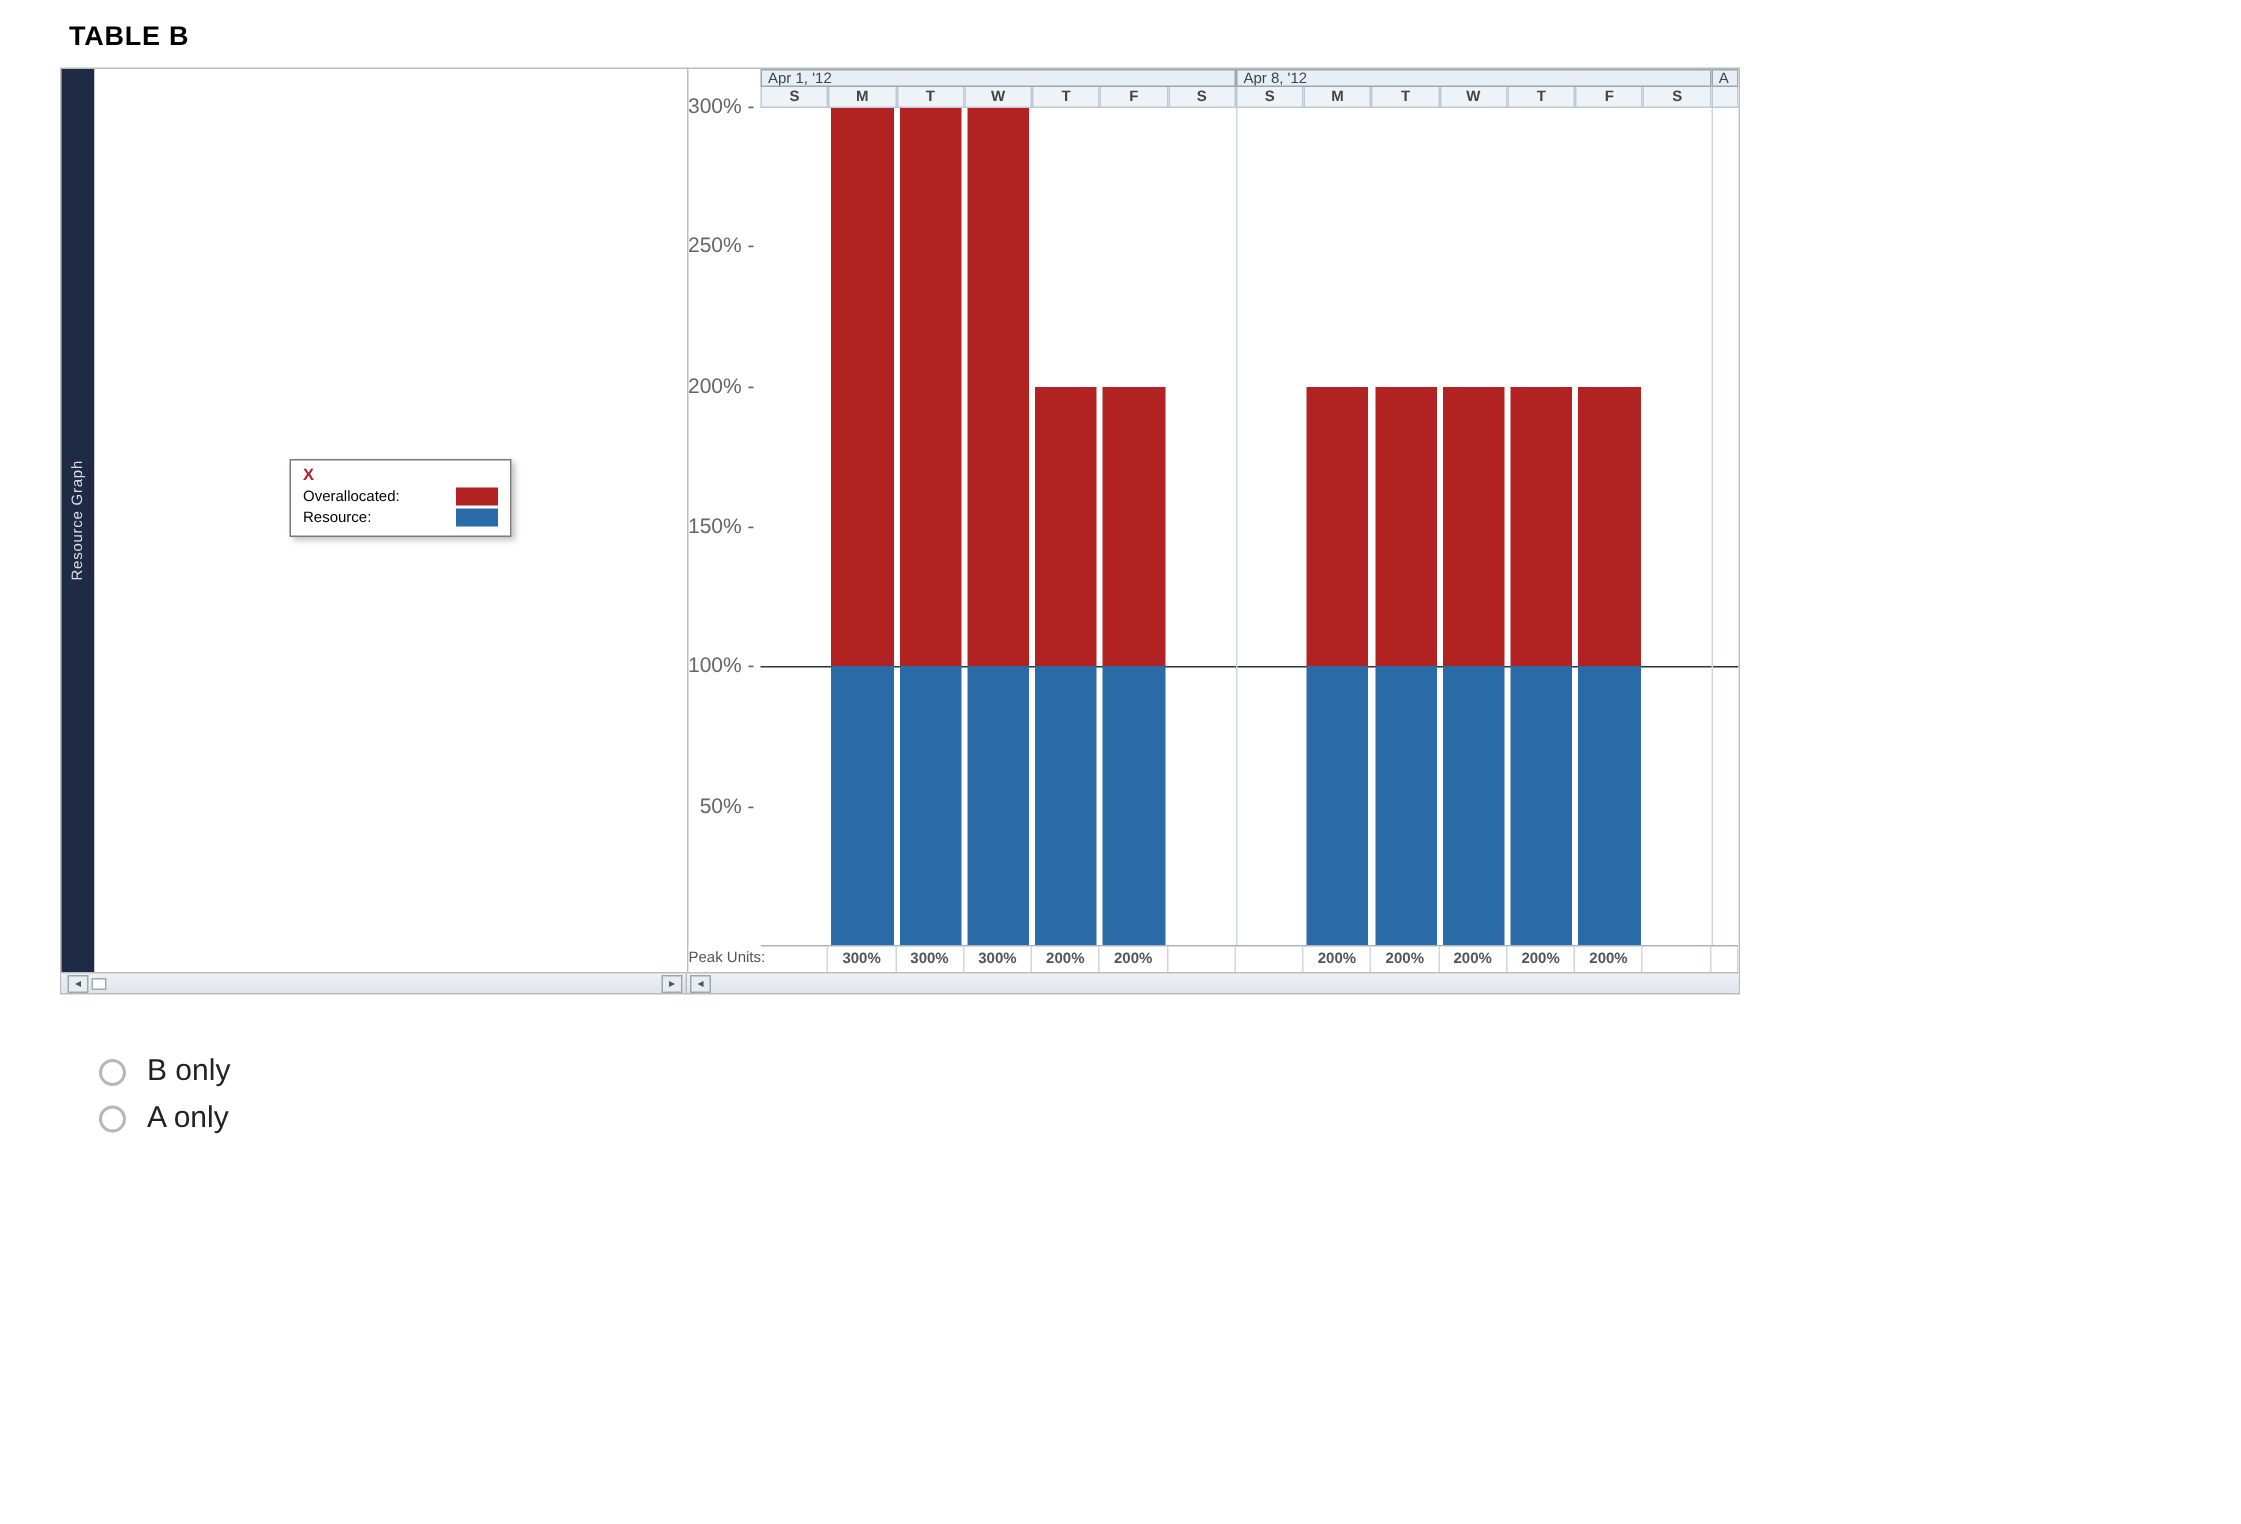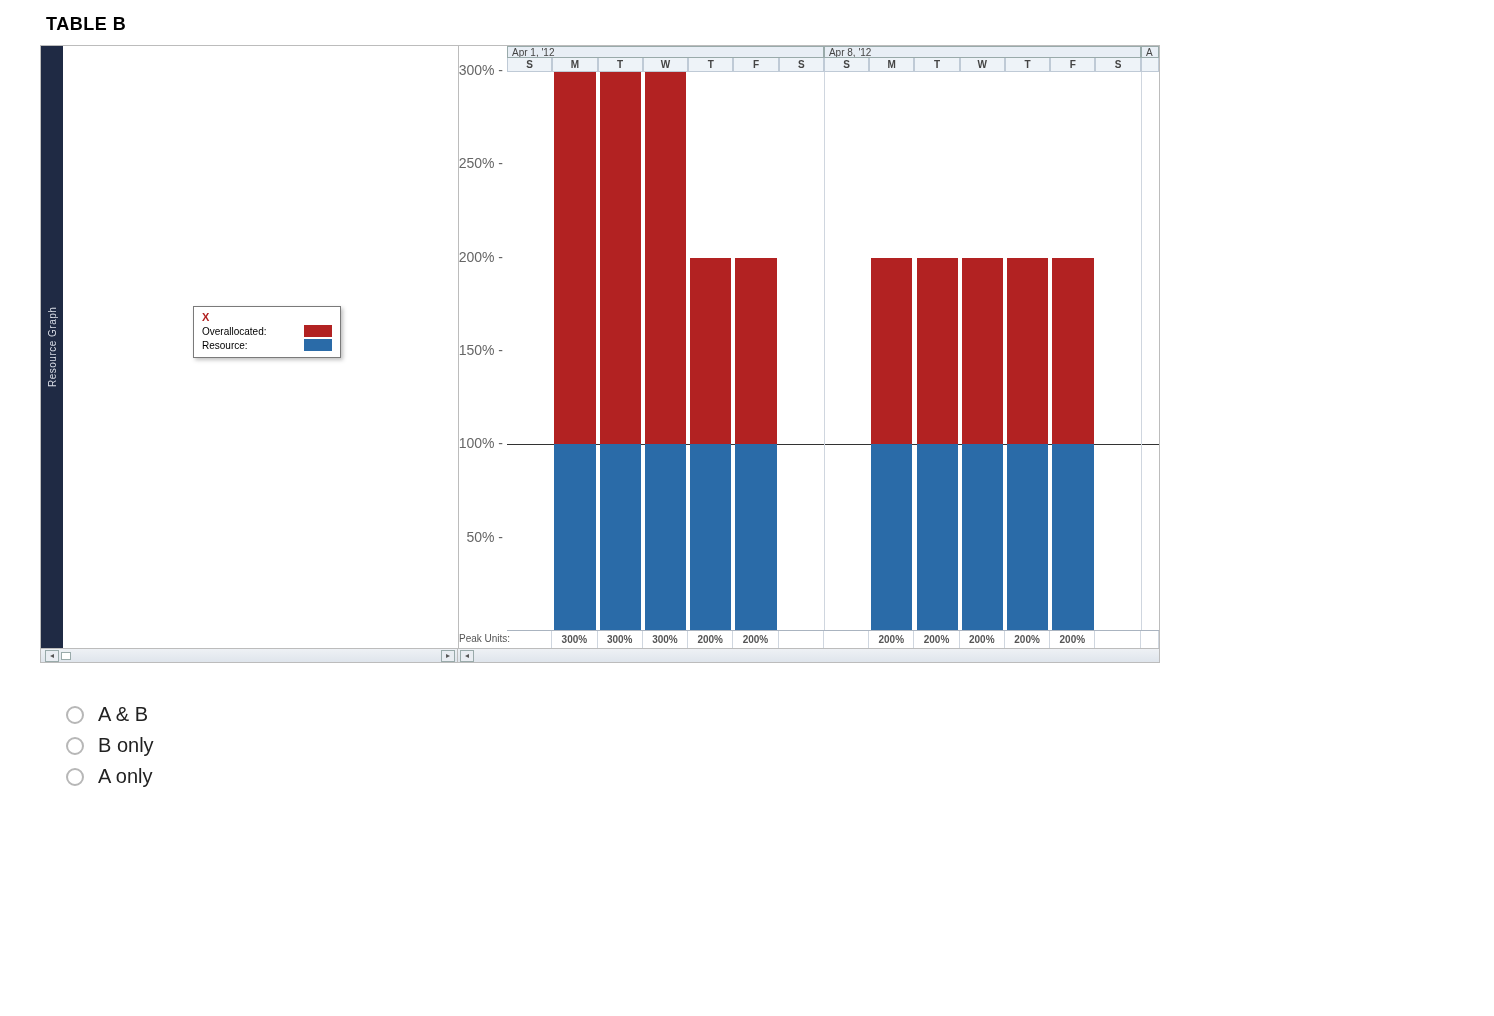--- a/index.html
+++ b/index.html
@@ -405,23 +405,19 @@
     </div>
     <div class="scroll-right">
       <div class="scroll-btn">◂</div>
     </div>
   </div>
 </div>
 
 <div class="options">
   <div class="opt">
     <span class="radio"></span>
-    <span>A &amp; B</span>
-  </div>
-  <div class="opt">
-    <span class="radio"></span>
     <span>B only</span>
   </div>
   <div class="opt">
     <span class="radio"></span>
     <span>A only</span>
   </div>
 </div>
 
 </body></html>

